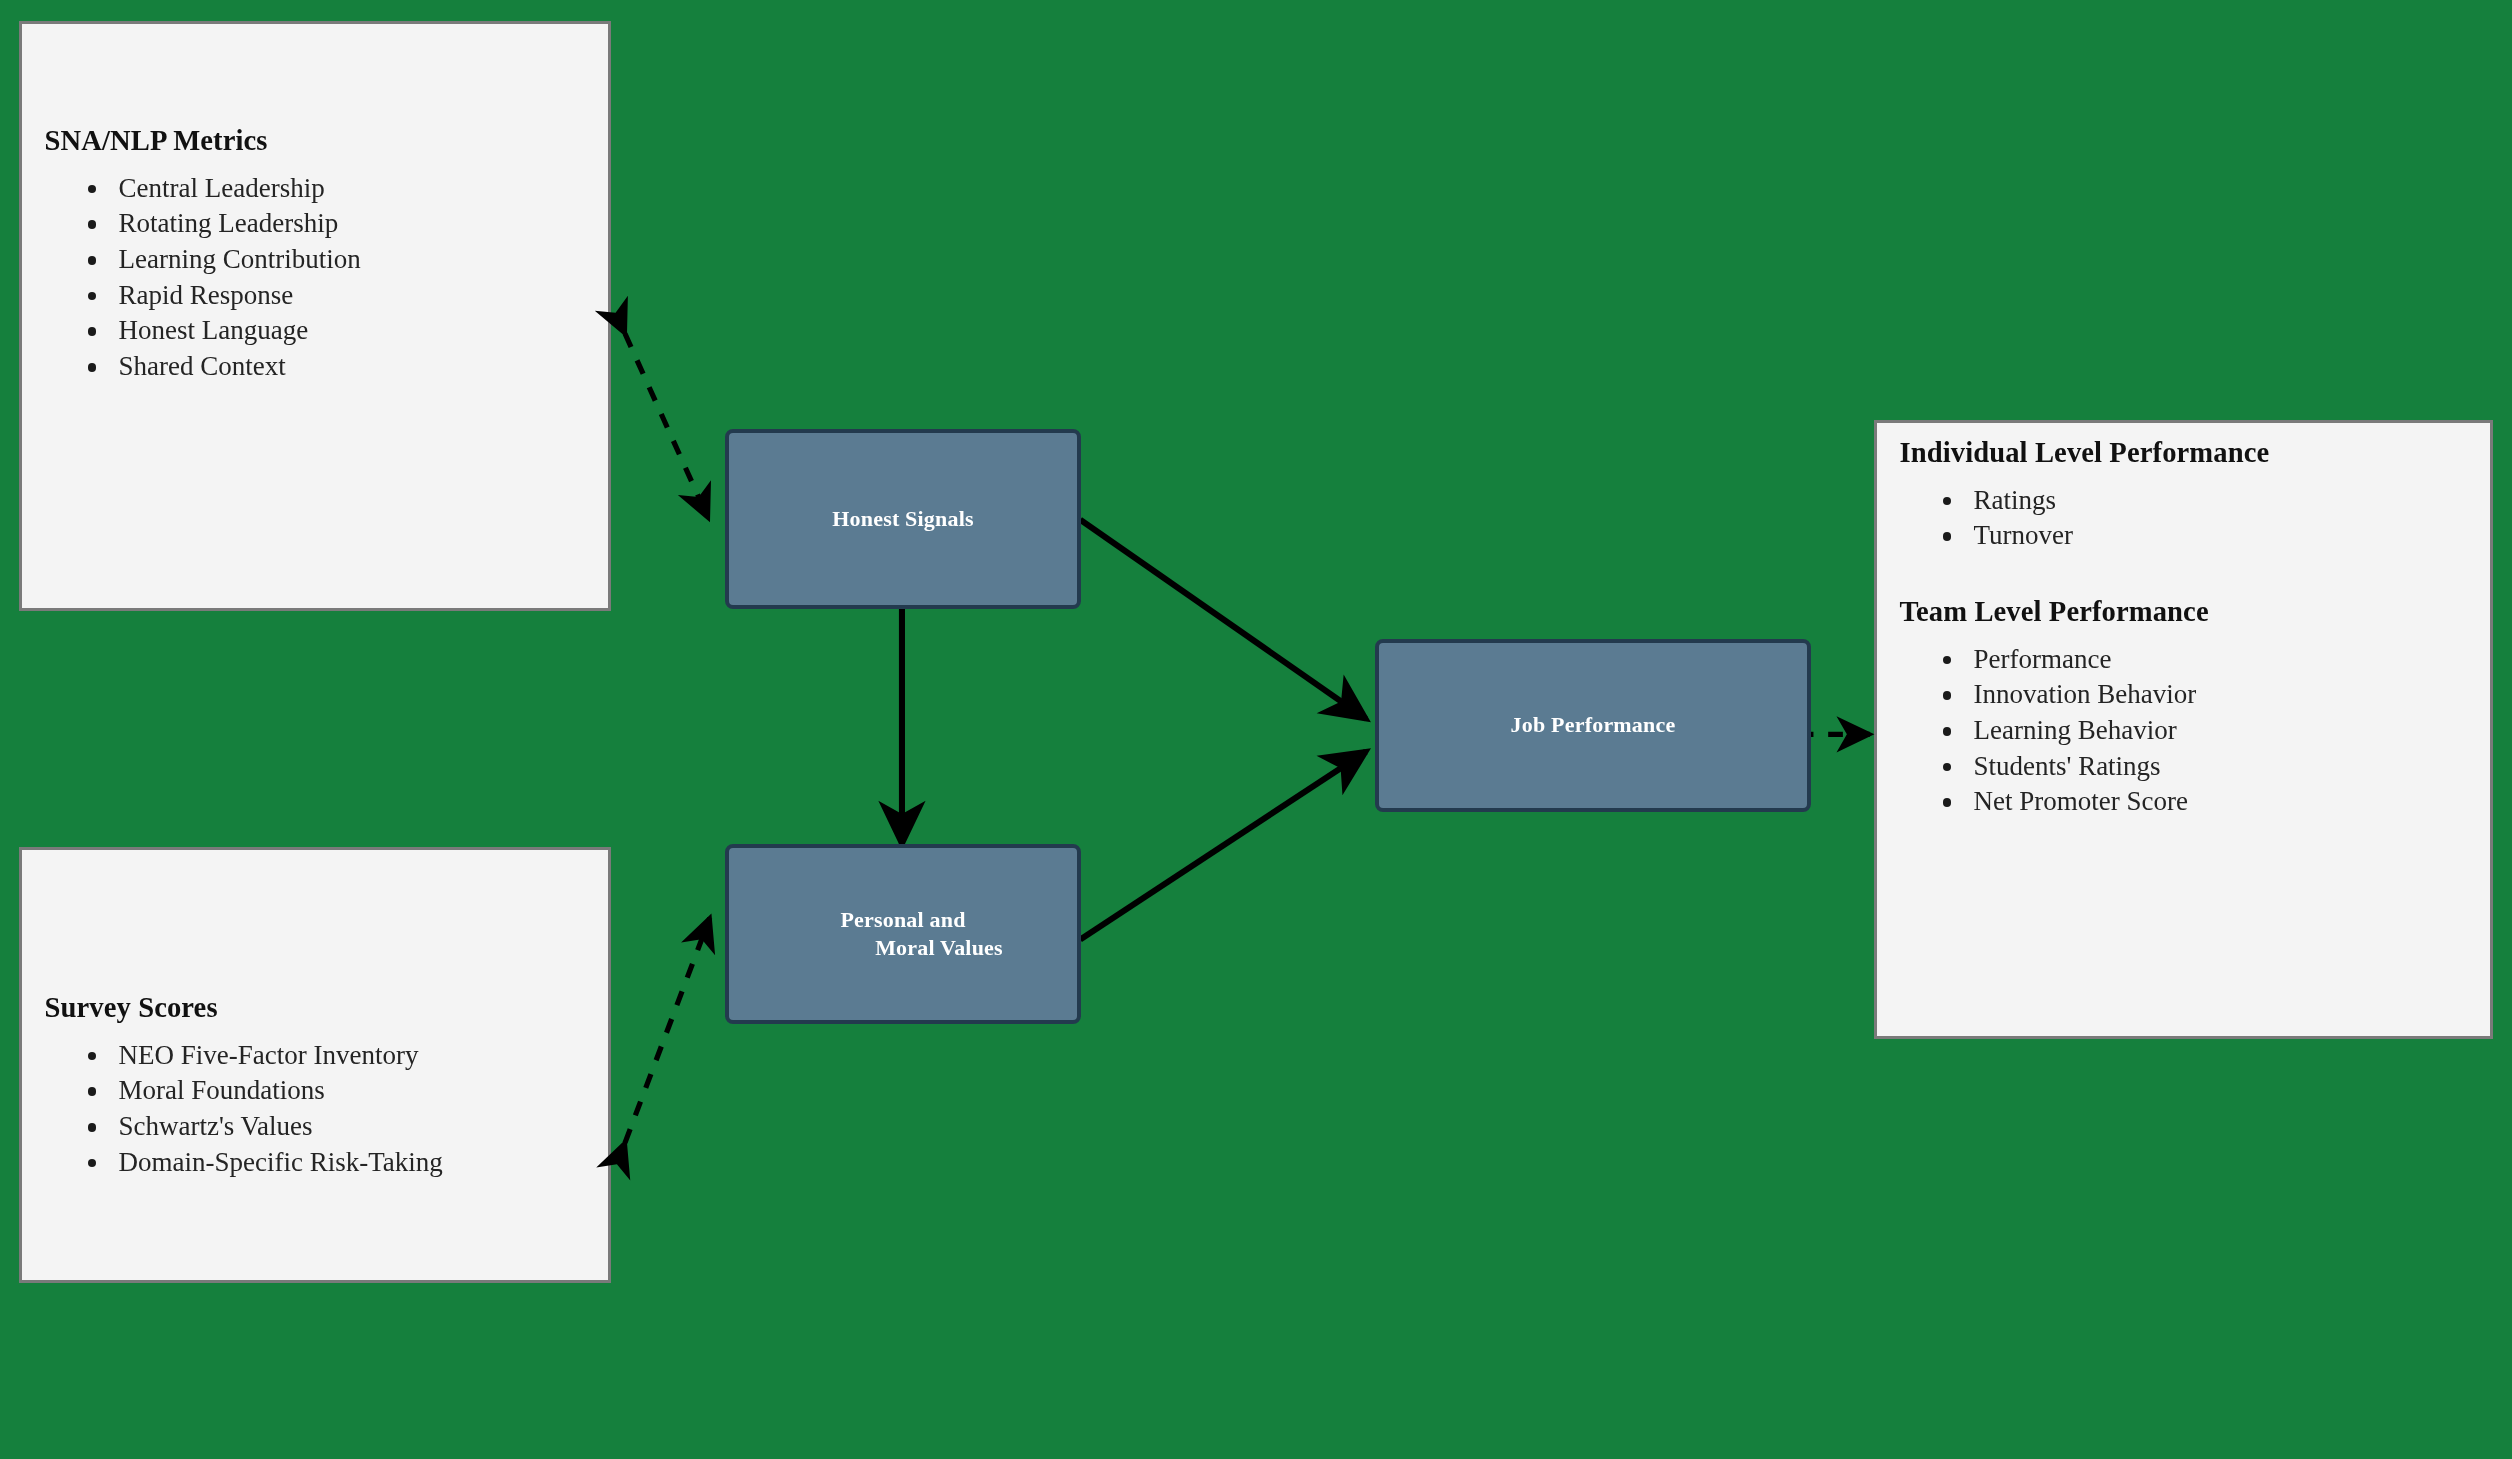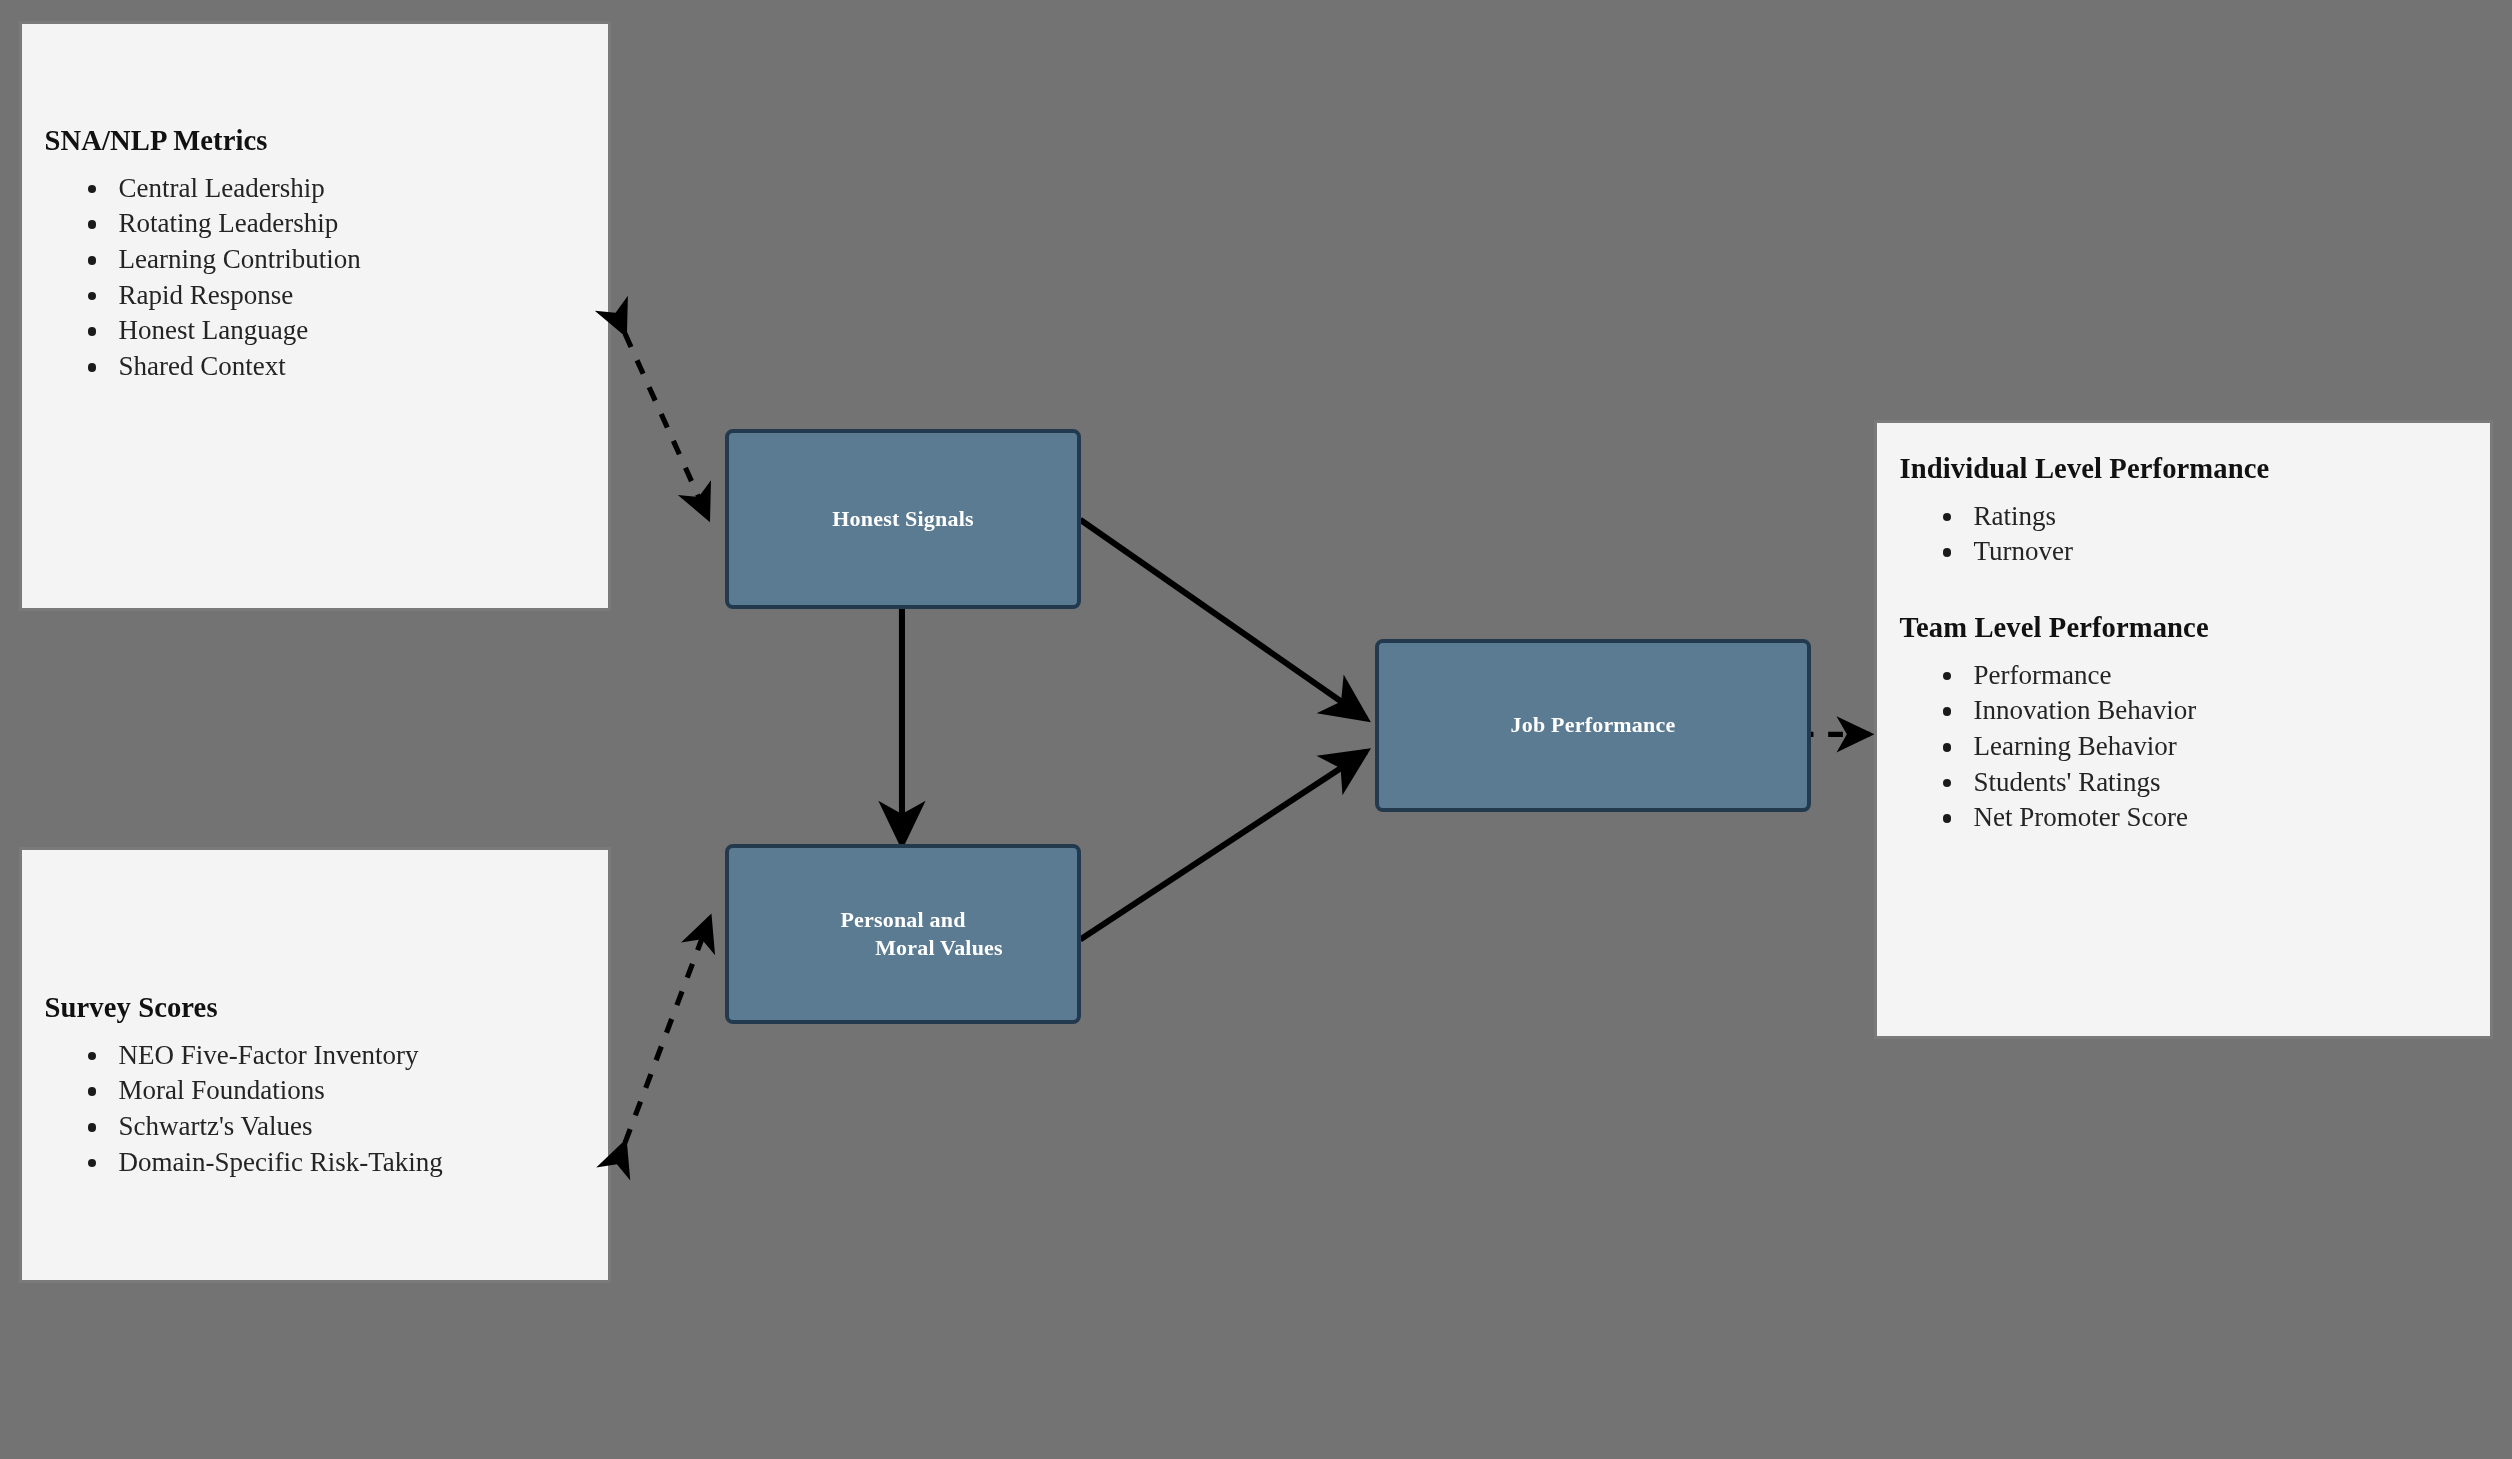--- a/index.html
+++ b/index.html
@@ -9,21 +9,21 @@
     background: #ffffff;
   }
   body {
     font-family: "Liberation Serif", "DejaVu Serif", serif;
     color: #1a1a1a;
   }
   #canvas {
     position: relative;
     width: 2512px;
     height: 1460px;
-    background: #737373;
+    background: #15803d;
     overflow: hidden;
   }
 
   
   .panel {
     position: absolute;
     background: #f4f4f4;
     border: 3.5px solid #7a7a7a;
     box-sizing: border-box;
     padding: 0;
@@ -152,21 +152,21 @@
       <ul class="panel-list">
         <li>NEO Five-Factor Inventory</li>
         <li>Moral Foundations</li>
         <li>Schwartz's Values</li>
         <li>Domain-Specific Risk-Taking</li>
       </ul>
     </div>
   </div>
 
   <div class="panel" style="left:1874px; top:420px; width:619px; height:619px;">
-    <div class="panel-inner" style="top:28px;">
+    <div class="panel-inner" style="top:12px;">
       <div class="panel-heading">Individual Level Performance</div>
       <ul class="panel-list">
         <li>Ratings</li>
         <li>Turnover</li>
       </ul>
       <div class="group-gap"></div>
       <div class="panel-heading">Team Level Performance</div>
       <ul class="panel-list">
         <li>Performance</li>
         <li>Innovation Behavior</li>

